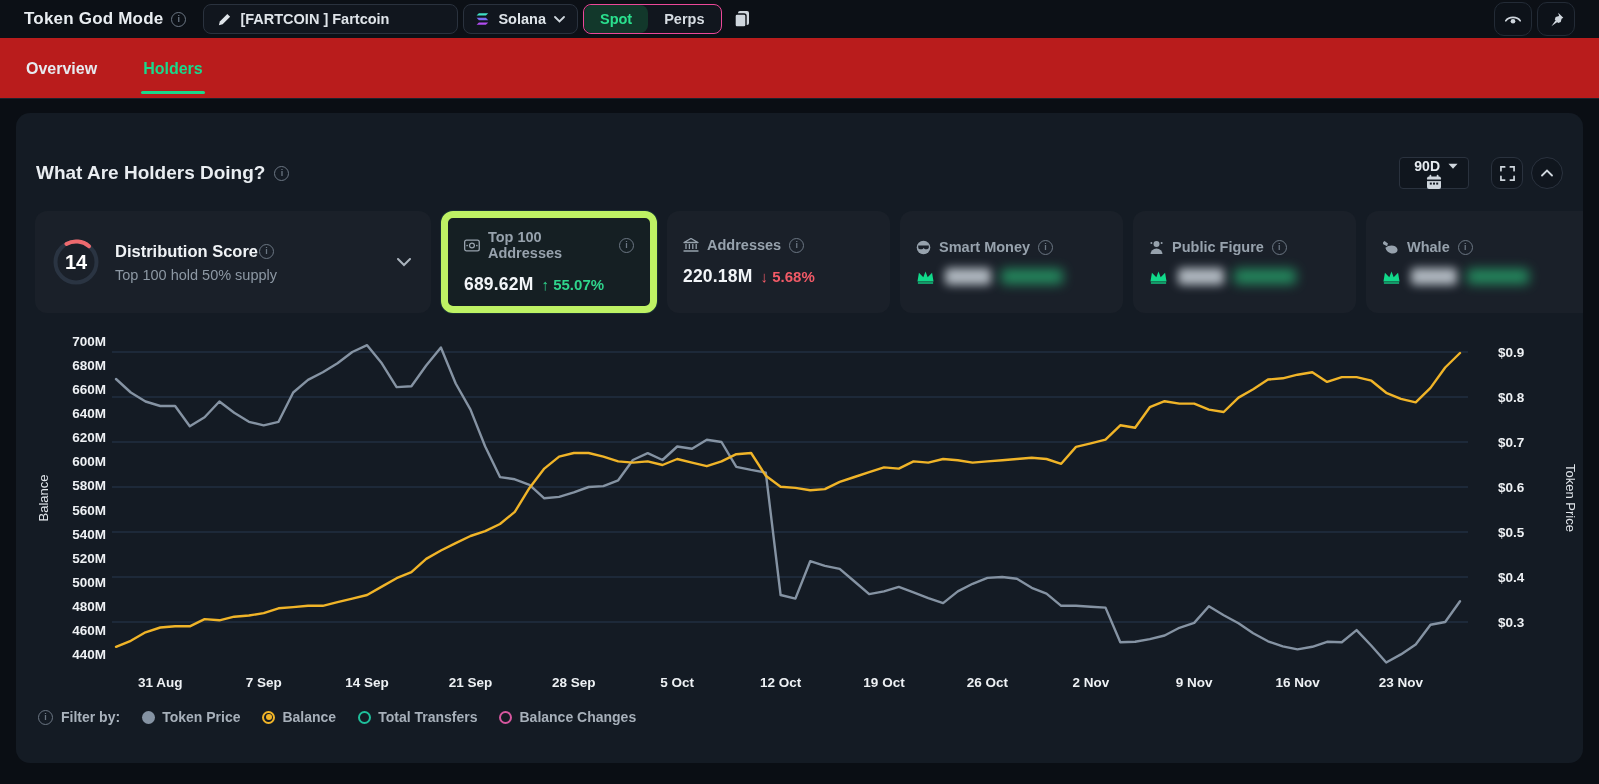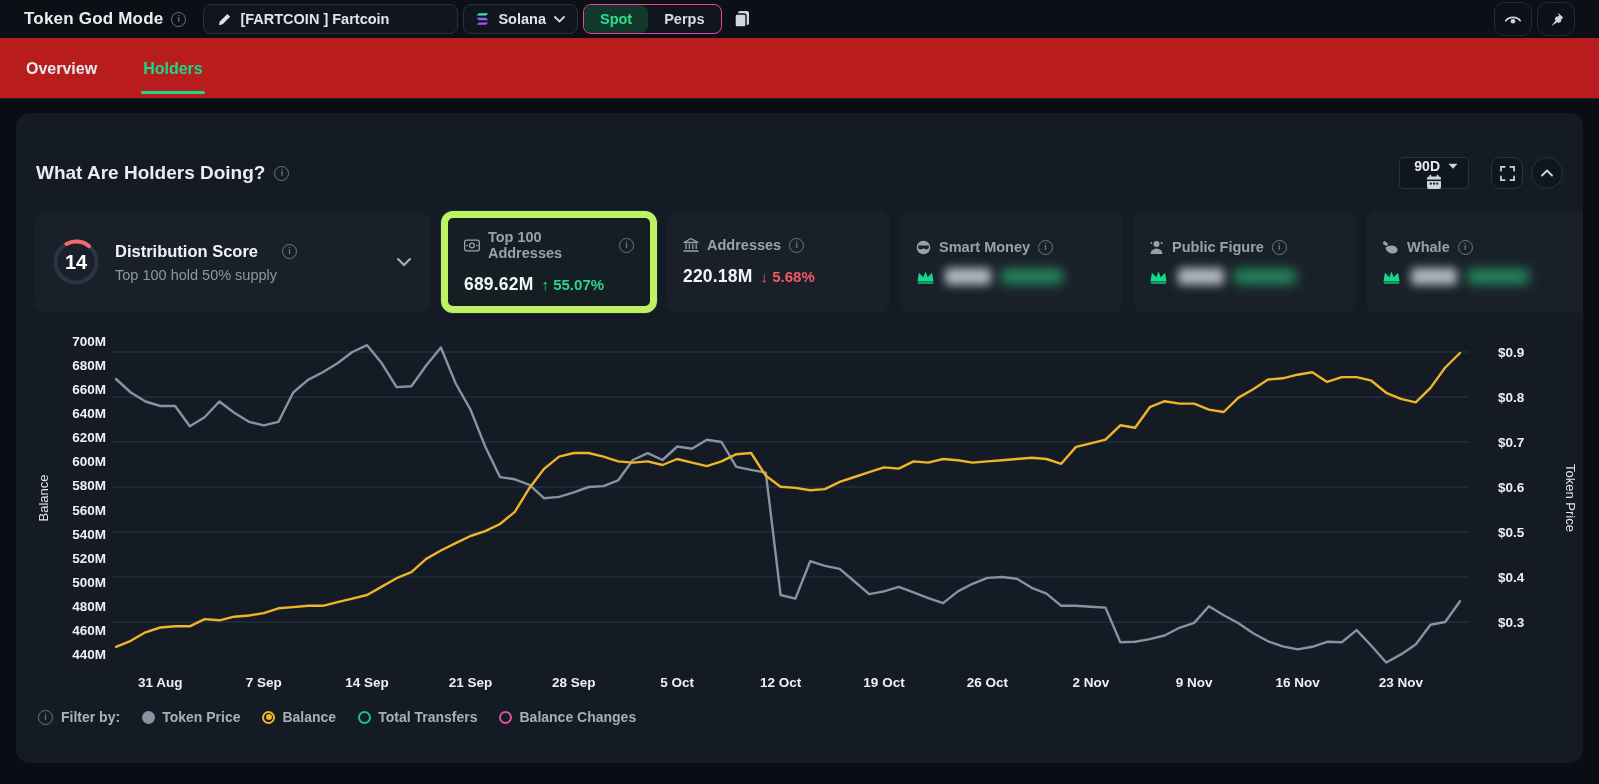--- a/index.html
+++ b/index.html
@@ -52,21 +52,21 @@
   .stat-val .num { font-size:17.5px; font-weight:700; color:#f2f5f8; letter-spacing:.2px; }
   .chg { font-size:15px; font-weight:700; }
   .chg.up { color:#2fd48c; } .chg.down { color:#f25a67; }
   .blur-row { display:flex; align-items:center; gap:10px; }
   .blur-white { width:46px; height:17px; background:#c9d1d9; border-radius:4px; filter:blur(5px); opacity:.85; }
   .blur-green { width:62px; height:15px; background:#27a56c; border-radius:4px; filter:blur(6px); opacity:.8; }
   .gauge { position:relative; width:50px; height:50px; flex:0 0 auto; }
   .gauge .score { position:absolute; inset:0; display:flex; align-items:center; justify-content:center;
     font-size:20px; font-weight:700; color:#fff; }
   .dist-txt { flex:1; }
-  .dist-title { font-size:16.5px; font-weight:700; display:flex; align-items:center; gap:24px; color:#f0f3f6; }
+  .dist-title { font-size:16.5px; font-weight:700; display:flex; align-items:center; gap:1px; color:#f0f3f6; }
   .dist-sub { font-size:14.5px; color:#8d98a4; margin-top:6px; }
   .dist-chev { color:#aab3bd; margin-right:4px; }
 
   
   .chartwrap { margin-top:8px; position:relative; }
   svg text { font-family:"Liberation Sans","DejaVu Sans",sans-serif; }
 
   
   .legend { display:flex; align-items:center; gap:22px; margin-top:6px; padding-left:6px; color:#a7b0ba; font-size:14px; }
   .legend .lbl { display:flex; align-items:center; gap:8px; font-weight:600; color:#aab3bd; }

